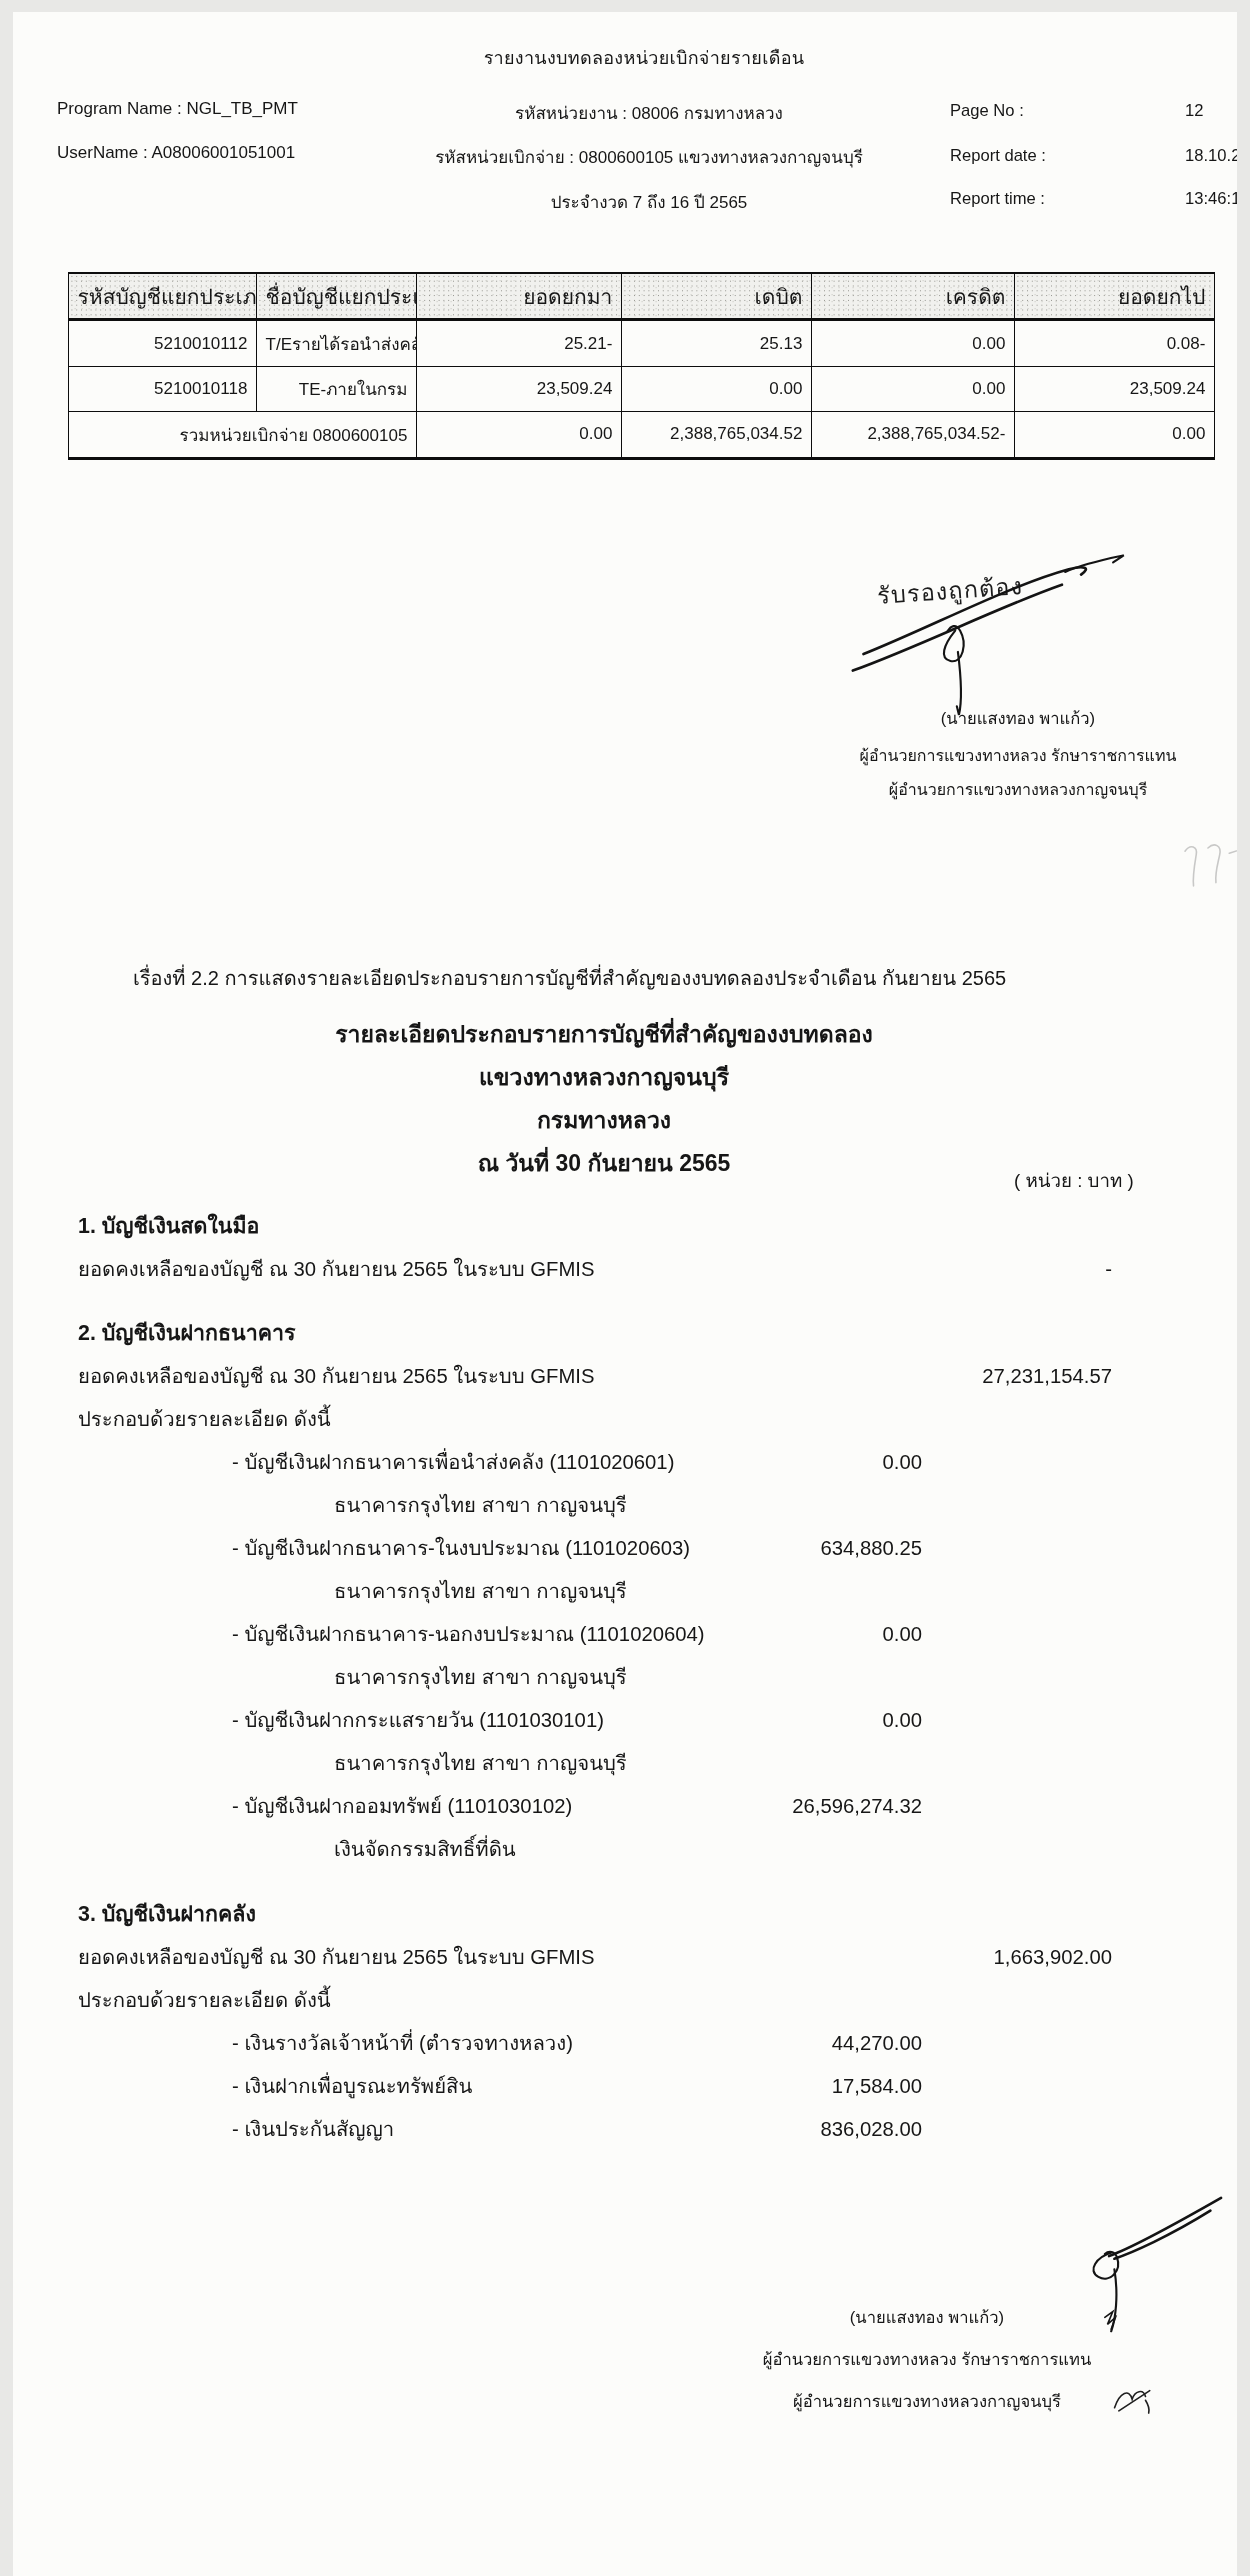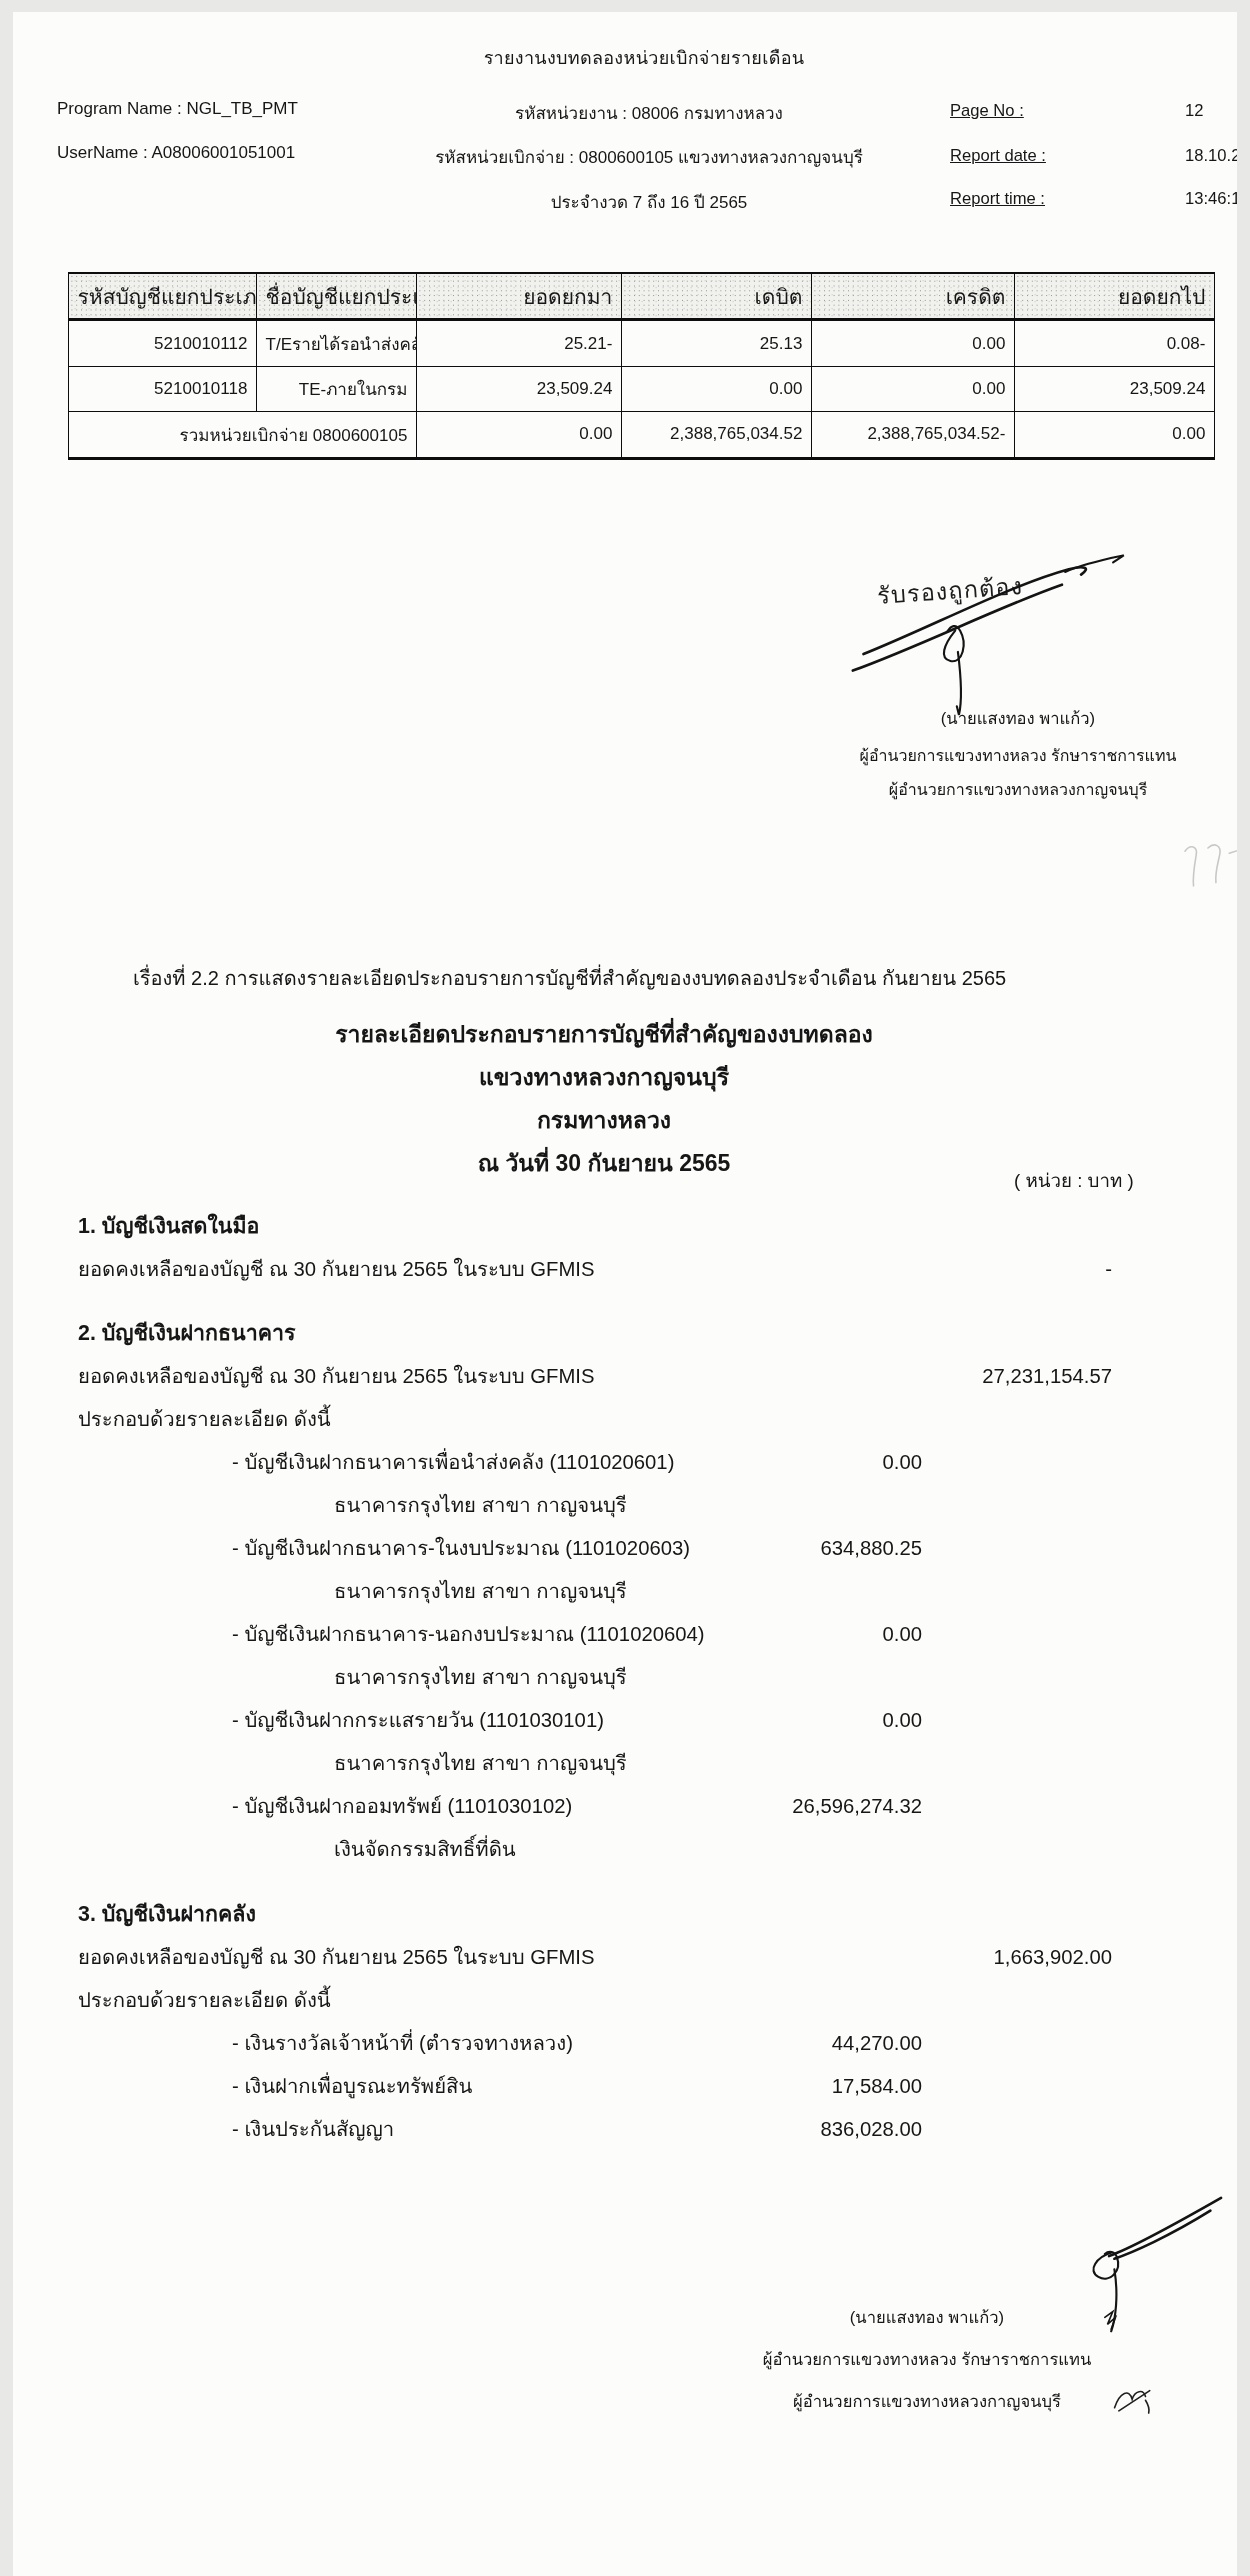--- a/index.html
+++ b/index.html
@@ -17,21 +17,21 @@
     position:absolute;top:31px;left:0;width:1262px;
     text-align:center;font-size:18px;letter-spacing:0.3px;
   }
   .hdr-line{position:absolute;font-size:17px;white-space:nowrap;}
   .hdr-left-1{top:87px;left:44px;}
   .hdr-left-2{top:131px;left:44px;}
   .hdr-center{left:0;width:1272px;text-align:center;}
   .hdr-center-1{top:87px;}
   .hdr-center-2{top:131px;}
   .hdr-center-3{top:176px;}
-  .hdr-right-label{left:937px;font-size:16.6px;text-decoration:underline;}
+  .hdr-right-label{left:937px;font-size:16.6px;}
   .hdr-right-value{left:1172px;font-size:16.6px;}
   .hdr-r1{top:89px;} .hdr-r2{top:134px;} .hdr-r3{top:177px;}
 
   
   .tb-table{
     position:absolute;top:260px;left:55px;
     border-collapse:collapse;table-layout:fixed;
     width:1146px;
   }
   .tb-table col.c1{width:188px;} .tb-table col.c2{width:160px;}

